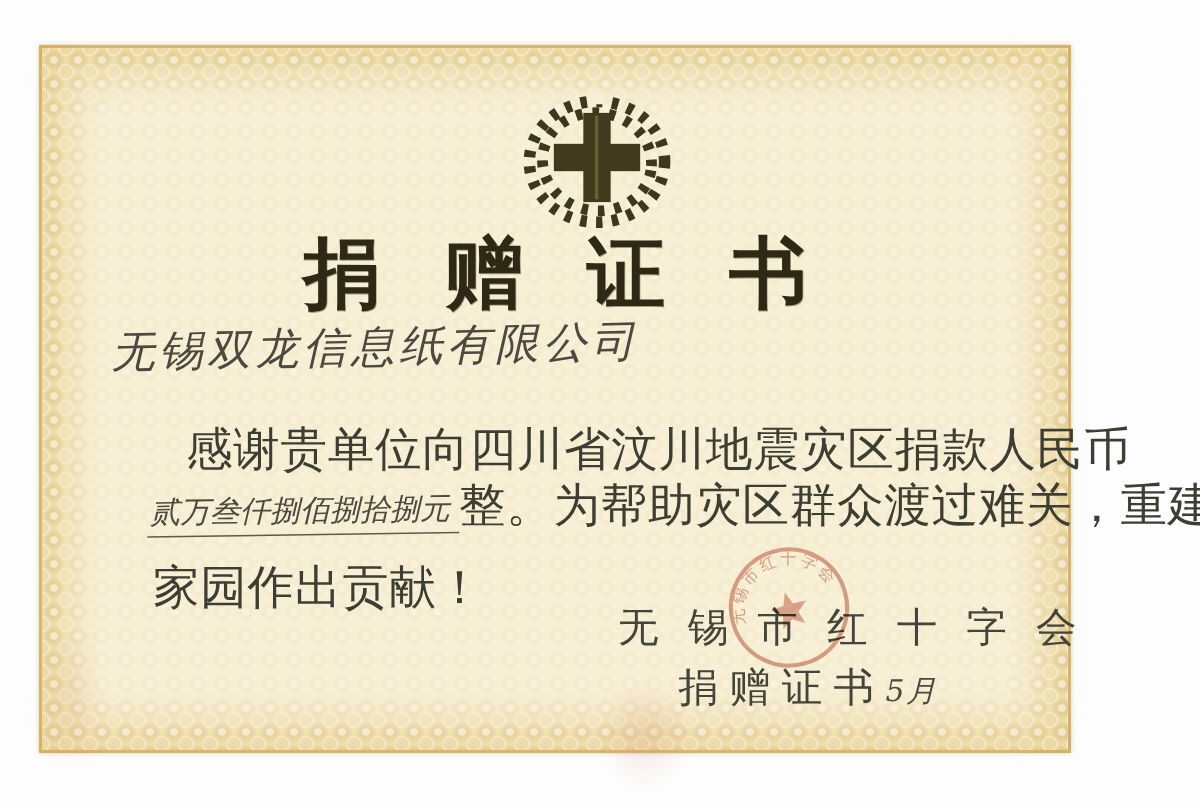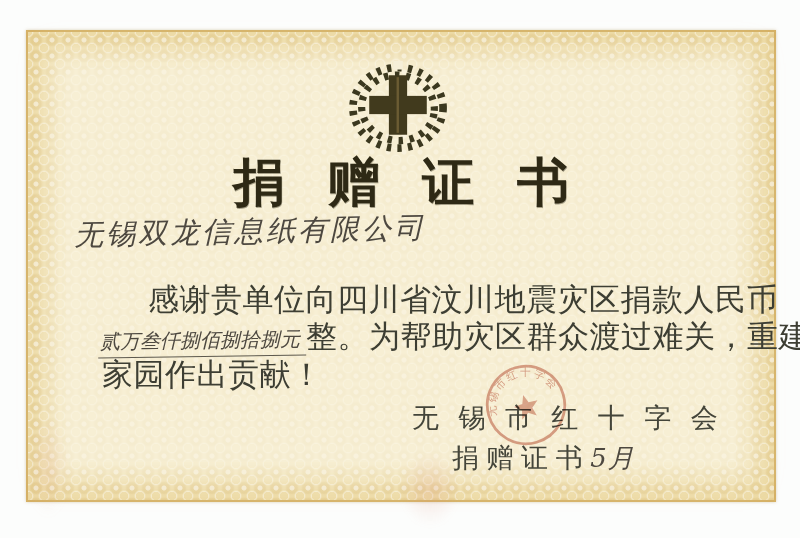--- a/index.html
+++ b/index.html
@@ -9,21 +9,21 @@
     font-family:"Liberation Serif", serif;
     position:relative;
     overflow:hidden;
   }
   .scan-page{position:absolute;inset:0;background:#fcfdfc;}
 
   
   .cert{
     position:absolute;
     left:26px; top:30px;
-    width:750px; height:472px;
+    width:688px; height:472px;
     background-color:#ecd9a2;
     background-image:
       radial-gradient(circle, rgba(255,255,255,0.55) 2px, rgba(255,255,255,0) 3px),
       radial-gradient(circle, rgba(255,255,255,0) 4px, rgba(255,255,255,0.45) 4.5px, rgba(255,255,255,0) 6px),
       radial-gradient(circle, rgba(214,184,110,0.35) 5px, rgba(214,184,110,0) 7px);
     background-size:16px 16px, 16px 16px, 16px 16px;
     background-position:0 0, 8px 8px, 0 0;
     border:2px solid #d5b165;
     box-shadow:0 0 3px rgba(160,130,60,0.35);
     box-sizing:border-box;
@@ -70,23 +70,23 @@
 
   
   .body-line{
     position:absolute;
     font-size:31px;
     color:#3d3e33;
     letter-spacing:0.5px;
     white-space:nowrap;
     font-family:"Liberation Serif", serif;
   }
-  .line1{left:120px; top:247px;}
+  .line1{left:96px; top:247px;}
   .line2{left:70px;  top:284px; display:flex; align-items:baseline;}
-  .line3{left:74px;  top:322px;font-family:Liberation Mono, monospace;}
+  .line3{left:74px;  top:339px;font-family:Liberation Mono, monospace;}
   .amount{
     font-size:20px;
     letter-spacing:0;
     border-bottom:1.5px solid #5d594e;
     padding:0 6px 2px 2px;
     transform:rotate(-0.8deg);
     white-space:nowrap;
   }
 
   
@@ -96,21 +96,21 @@
     letter-spacing:0.72em;
     white-space:nowrap;
   }
   .date-line{
     position:absolute; left:424px; top:408px;
     font-size:27px; color:#44453a;
     letter-spacing:0.28em;
     white-space:nowrap;
   }
   .date-month{
-    font-size:26px; letter-spacing:1px;
+    font-size:20px; letter-spacing:1px;
     color:#4d4840;
   }
 
   
   .seal{
     position:absolute; left:455px; top:330px;
     width:86px; height:86px;
     opacity:0.82;
     mix-blend-mode:multiply;
   }

